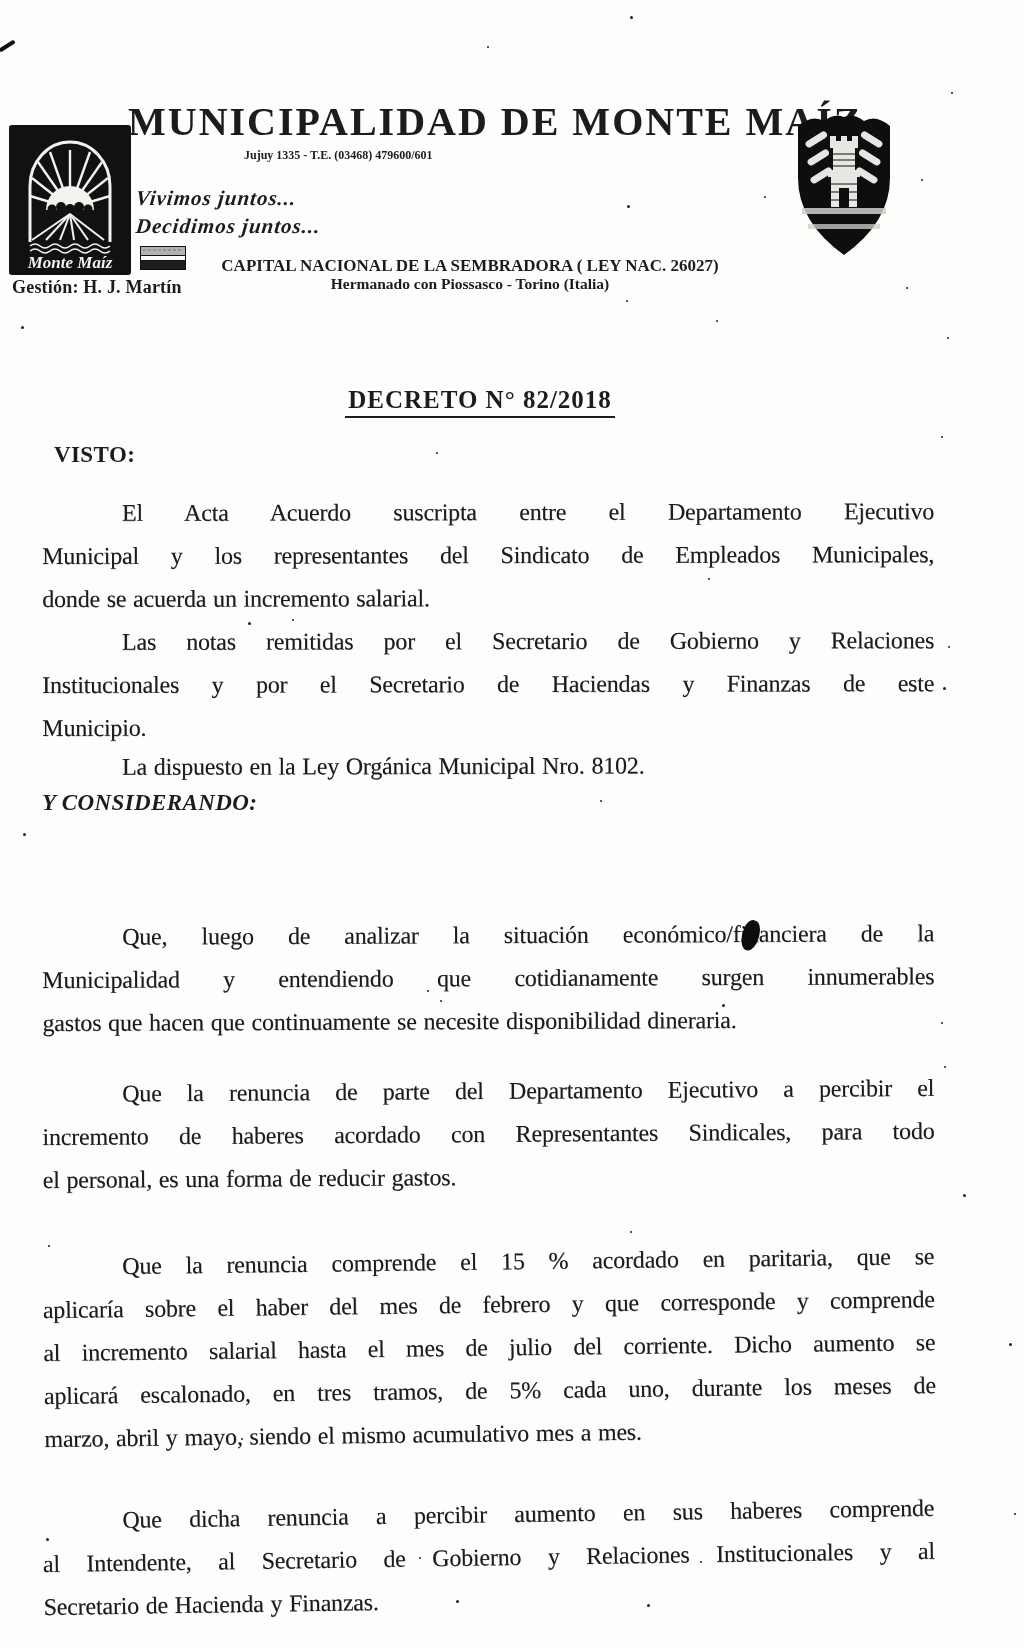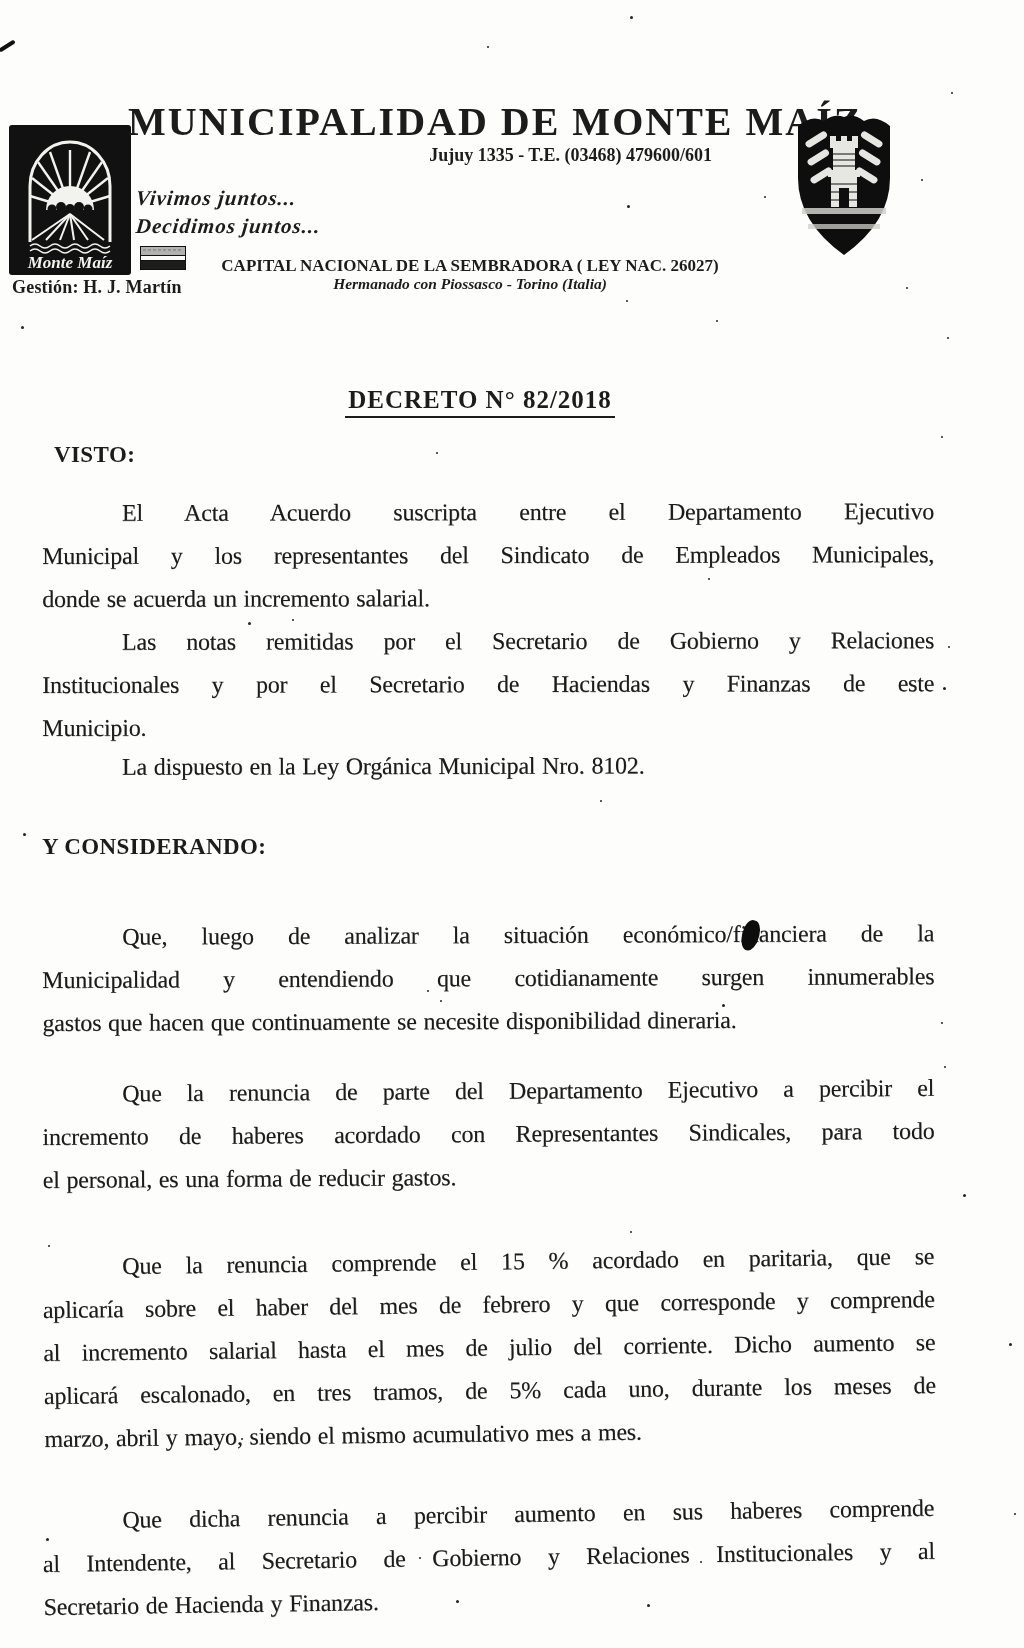--- a/index.html
+++ b/index.html
@@ -18,53 +18,53 @@
   .admin-label {
     position: absolute; left: 12px; top: 277px;
     font-size: 18px; font-weight: bold; letter-spacing: 0.2px; text-align: center;
   }
   .org-name {
     position: absolute; left: 128px; top: 98px; width: 676px;
     text-align: center; font-size: 40px; font-weight: bold;
     letter-spacing: 2px; white-space: nowrap;
   }
   .contact-block {
-    position: absolute; left: 232px; top: 147px; width: 480px;
-    text-align: right; font-size: 18px; font-weight: bold; line-height: 16px;
+    position: absolute; left: 244px; top: 147px; width: 480px;
+    text-align: left; font-size: 12px; font-weight: bold; line-height: 16px;
   }
   .slogan {
     position: absolute; left: 136px;
     font-style: italic; font-weight: bold; font-size: 21px;
     letter-spacing: 1px; transform: skewX(-6deg);
   }
   .slogan1 { top: 186px; }
   .slogan2 { top: 214px; }
   .flag { position: absolute; left: 140px; top: 246px; width: 46px; height: 24px; }
   .capital-block {
     position: absolute; left: 180px; top: 256px; width: 580px;
     text-align: center; font-weight: bold;
   }
   .capital-line1 { font-size: 17px; line-height: 19px; }
-  .capital-line2 { font-size: 15.5px; line-height: 18px; font-style: italic; }
+  .capital-line2 { font-size: 15.5px; line-height: 18px; }
   .coa { position: absolute; left: 788px; top: 106px; width: 112px; height: 156px; }
 
   
   .doc { position: absolute; left: 42px; top: 0; width: 892px; height: 1648px; }
   .doc-title { position: absolute; top: 386px; left: 0; width: 892px; text-align: center; }
   .doc-title span {
     display: inline-block; transform: translateX(-8px);
     font-weight: bold; font-size: 25px; letter-spacing: 1px;
     border-bottom: 2.5px solid #1c1c1c; padding: 0 3px 2px;
   }
   .sec-heading {
     position: absolute; left: 0;
     font-weight: bold; font-size: 23px; letter-spacing: 0.4px;
   }
   .heading-visto { top: 442px; margin-left: 12px; }
-  .heading-considerando { top: 834px; }
+  .heading-considerando { top: 790px; font-style: italic; }
 
   .para { position: absolute; left: 0; width: 892px; transform-origin: 0 0; }
   .p1 { top: 492px;  transform: rotate(-0.12deg); }
   .p2 { top: 621px;  transform: rotate(-0.12deg); }
   .p3 { top: 746px;  transform: rotate(-0.15deg); }
   .p4 { top: 916px;  transform: rotate(-0.25deg); }
   .p5 { top: 1073px; transform: rotate(-0.4deg); }
   .p6 { top: 1246px; transform: rotate(-0.7deg); }
   .p7 { top: 1500px; transform: rotate(-0.85deg); }
 

